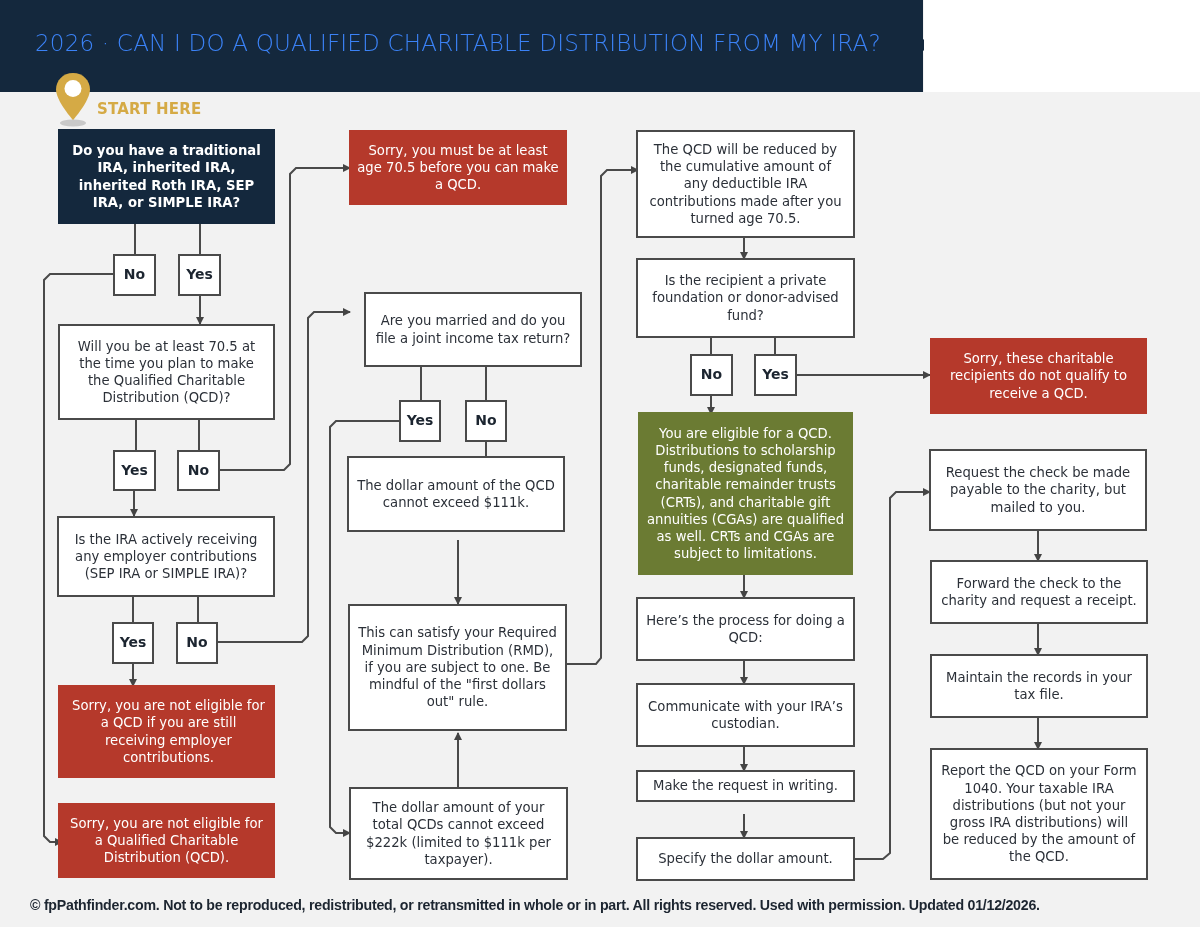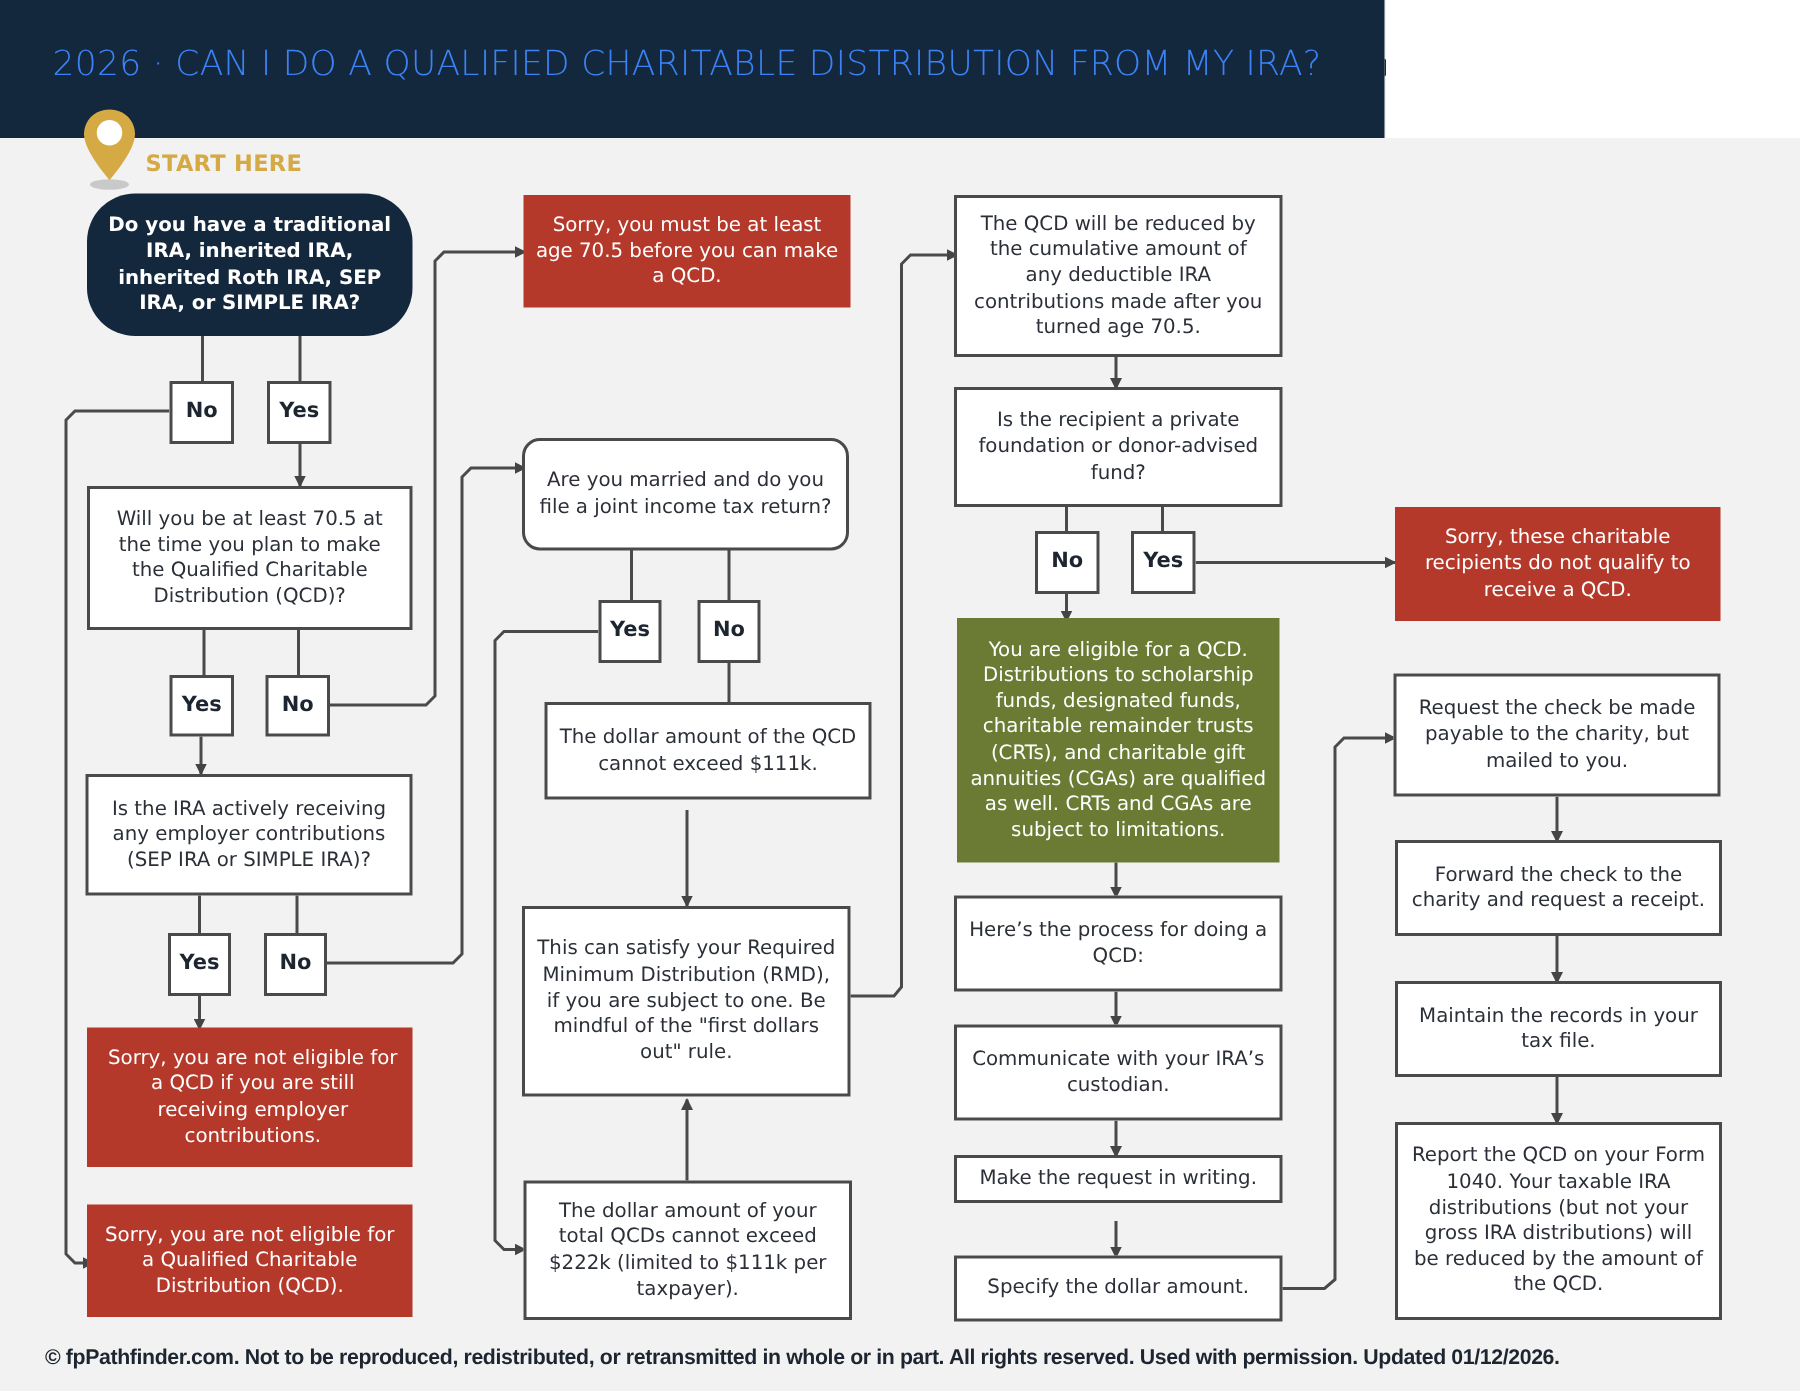--- a/index.html
+++ b/index.html
@@ -102,37 +102,37 @@
     <path d="M744 747 V771" marker-end="url(#arr)"></path>
     <path d="M744 814 V838" marker-end="url(#arr)"></path>
     <path d="M854 859 H883 L890 853 V498 L896 492 H930" marker-end="url(#arr)"></path>
 
     <path d="M1038 531 V561" marker-end="url(#arr)"></path>
     <path d="M1038 624 V655" marker-end="url(#arr)"></path>
     <path d="M1038 718 V749" marker-end="url(#arr)"></path>
   </g>
 </svg>
 
-<div class="box navy" style="left:58px;top:129px;width:217px;height:95px;border-radius:32px;">Do you have a traditional IRA, inherited IRA, inherited Roth IRA, SEP IRA, or SIMPLE IRA?</div>
+<div class="box navy" style="left:58px;top:129px;width:217px;height:95px;">Do you have a traditional IRA, inherited IRA, inherited Roth IRA, SEP IRA, or SIMPLE IRA?</div>
 <div class="box label" style="left:113px;top:254px;width:43px;height:42px;">No</div>
 <div class="box label" style="left:178px;top:254px;width:43px;height:42px;">Yes</div>
 <div class="box white" style="left:58px;top:324px;width:217px;height:96px;">Will you be at least 70.5 at the time you plan to make the Qualified Charitable Distribution (QCD)?</div>
 <div class="box label" style="left:113px;top:450px;width:43px;height:41px;">Yes</div>
 <div class="box label" style="left:177px;top:450px;width:43px;height:41px;">No</div>
 <div class="box white" style="left:57px;top:516px;width:218px;height:81px;">Is the IRA actively receiving any employer contributions (SEP IRA or SIMPLE IRA)?</div>
 <div class="box label" style="left:112px;top:622px;width:42px;height:42px;">Yes</div>
 <div class="box label" style="left:176px;top:622px;width:42px;height:42px;">No</div>
 <div class="box red" style="left:58px;top:685px;width:217px;height:93px;padding-left:12px;">Sorry, you are not eligible for a QCD if you are still receiving employer contributions.</div>
 <div class="box red" style="left:58px;top:803px;width:217px;height:75px;">Sorry, you are not eligible for a Qualified Charitable Distribution (QCD).</div>
 
 <div class="box red" style="left:349px;top:130px;width:218px;height:75px;">Sorry, you must be at least age 70.5 before you can make a QCD.</div>
-<div class="box white" style="left:348px;top:292px;width:218px;height:75px;border-radius:12px;">Are you married and do you file a joint income tax return?</div>
+<div class="box white" style="left:364px;top:292px;width:218px;height:75px;">Are you married and do you file a joint income tax return?</div>
 <div class="box label" style="left:399px;top:400px;width:42px;height:42px;">Yes</div>
 <div class="box label" style="left:465px;top:400px;width:42px;height:42px;">No</div>
-<div class="box white" style="left:347px;top:468px;width:218px;height:65px;margin-left:16px;">The dollar amount of the QCD cannot exceed $111k.</div>
+<div class="box white" style="left:347px;top:456px;width:218px;height:76px;">The dollar amount of the QCD cannot exceed $111k.</div>
 <div class="box white" style="left:348px;top:604px;width:219px;height:127px;">This can satisfy your Required Minimum Distribution (RMD), if you are subject to one. Be mindful of the "first dollars out" rule.</div>
 <div class="box white" style="left:349px;top:787px;width:219px;height:93px;">The dollar amount of your total QCDs cannot exceed $222k (limited to $111k per taxpayer).</div>
 
 <div class="box white" style="left:636px;top:130px;width:219px;height:108px;">The QCD will be reduced by the cumulative amount of any deductible IRA contributions made after you turned age 70.5.</div>
 <div class="box white" style="left:636px;top:258px;width:219px;height:80px;">Is the recipient a private foundation or donor-advised fund?</div>
 <div class="box label" style="left:690px;top:354px;width:43px;height:42px;">No</div>
 <div class="box label" style="left:754px;top:354px;width:43px;height:42px;">Yes</div>
 <div class="box red" style="left:930px;top:338px;width:217px;height:76px;">Sorry, these charitable recipients do not qualify to receive a QCD.</div>
 <div class="box green" style="left:638px;top:412px;width:215px;height:163px;">You are eligible for a QCD. Distributions to scholarship funds, designated funds, charitable remainder trusts (CRTs), and charitable gift annuities (CGAs) are qualified as well. CRTs and CGAs are subject to limitations.</div>
 <div class="box white" style="left:636px;top:597px;width:219px;height:64px;">Here’s the process for doing a QCD:</div>

